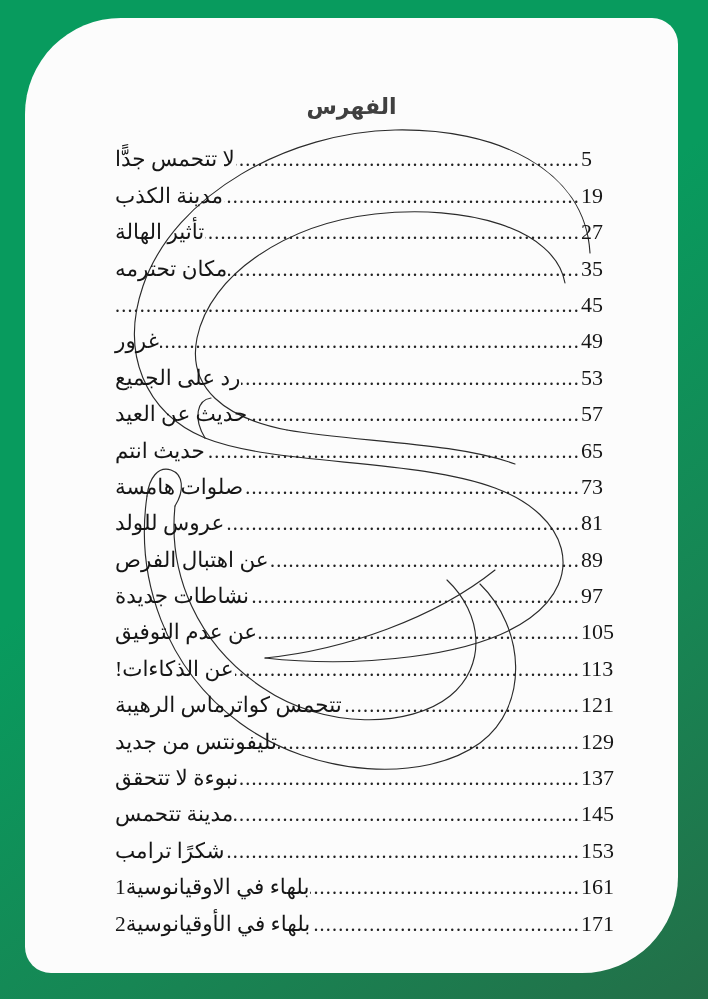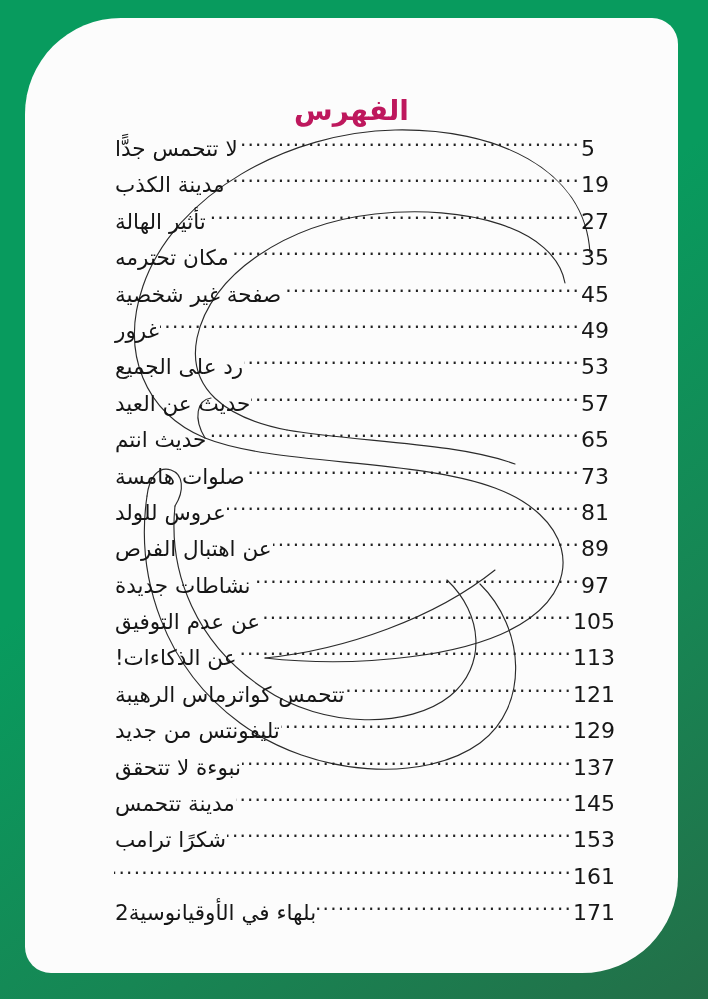--- a/index.html
+++ b/index.html
@@ -56,41 +56,42 @@
     width: 653px;
     height: 955px;
   }
 
   #toc-title {
     position: absolute;
     top: 76px;
     left: 0;
     width: 653px;
     text-align: center;
-    font-size: 28px;
+    font-size: 22px;
     font-weight: bold;
-    color: #be185d;
+    color: #404040;
     letter-spacing: 0px;
   }
 
   #toc-list {
     position: absolute;
     top: 118px;
     left: 88px;
     width: 502px;
   }
 
   .toc-row {
     position: relative;
     height: 36.4px;
     display: flex;
     flex-direction: row-reverse;
-    align-items: flex-start;
+    align-items: flex-end;
     direction: rtl;
     white-space: nowrap;
+    font-family: Liberation Serif, serif;
   }
 
   .toc-label {
     font-size: 21.5px;
     color: #161616;
     flex: 0 0 auto;
     padding-left: 2px;
     letter-spacing: -0.2px;
   }
 
@@ -194,21 +195,20 @@
         <span class="toc-page">27</span>
       </div>
 
       <div class="toc-row">
         <span class="toc-label">مكان تحترمه</span>
         <span class="toc-leader"></span>
         <span class="toc-page">35</span>
       </div>
 
       <div class="toc-row">
-        <span class="toc-label">صفحة غير شخصية</span>
         <span class="toc-leader"></span>
         <span class="toc-page">45</span>
       </div>
 
       <div class="toc-row">
         <span class="toc-label">غرور</span>
         <span class="toc-leader"></span>
         <span class="toc-page">49</span>
       </div>
 
@@ -290,20 +290,21 @@
         <span class="toc-page">145</span>
       </div>
 
       <div class="toc-row">
         <span class="toc-label">شكرًا ترامب</span>
         <span class="toc-leader"></span>
         <span class="toc-page">153</span>
       </div>
 
       <div class="toc-row">
+        <span class="toc-label">بلهاء في الاوقيانوسية1</span>
         <span class="toc-leader"></span>
         <span class="toc-page">161</span>
       </div>
 
       <div class="toc-row">
         <span class="toc-label">بلهاء في الأوقيانوسية2</span>
         <span class="toc-leader"></span>
         <span class="toc-page">171</span>
       </div>
 

